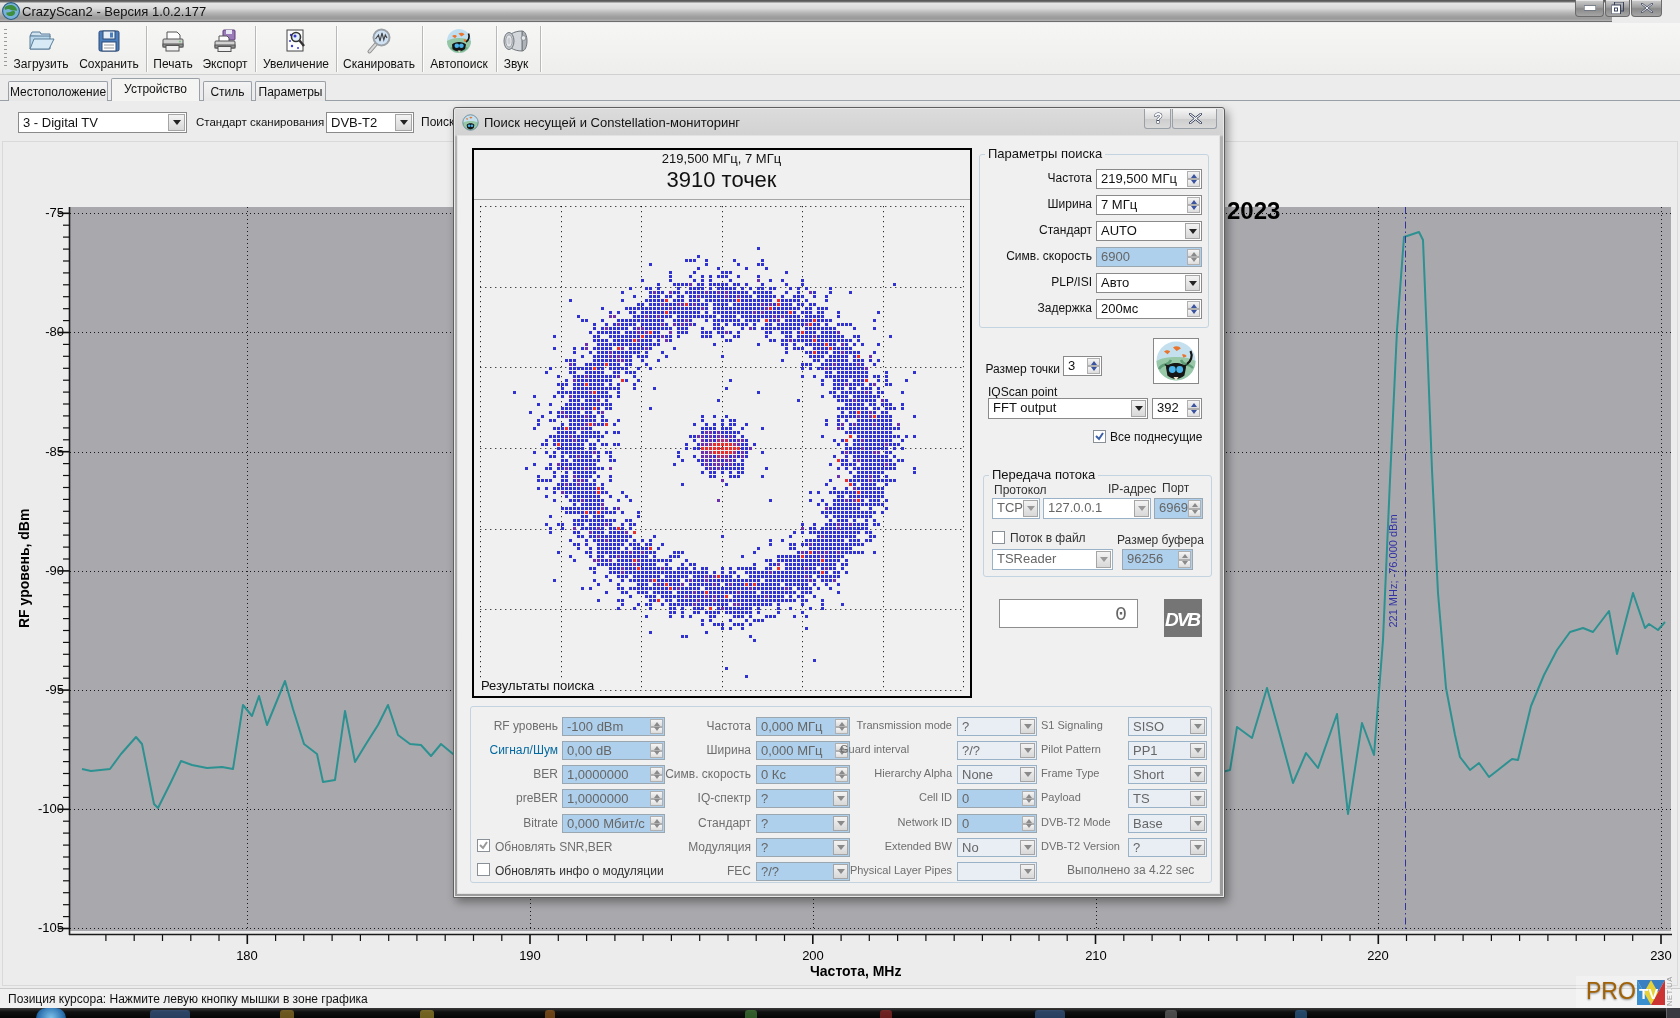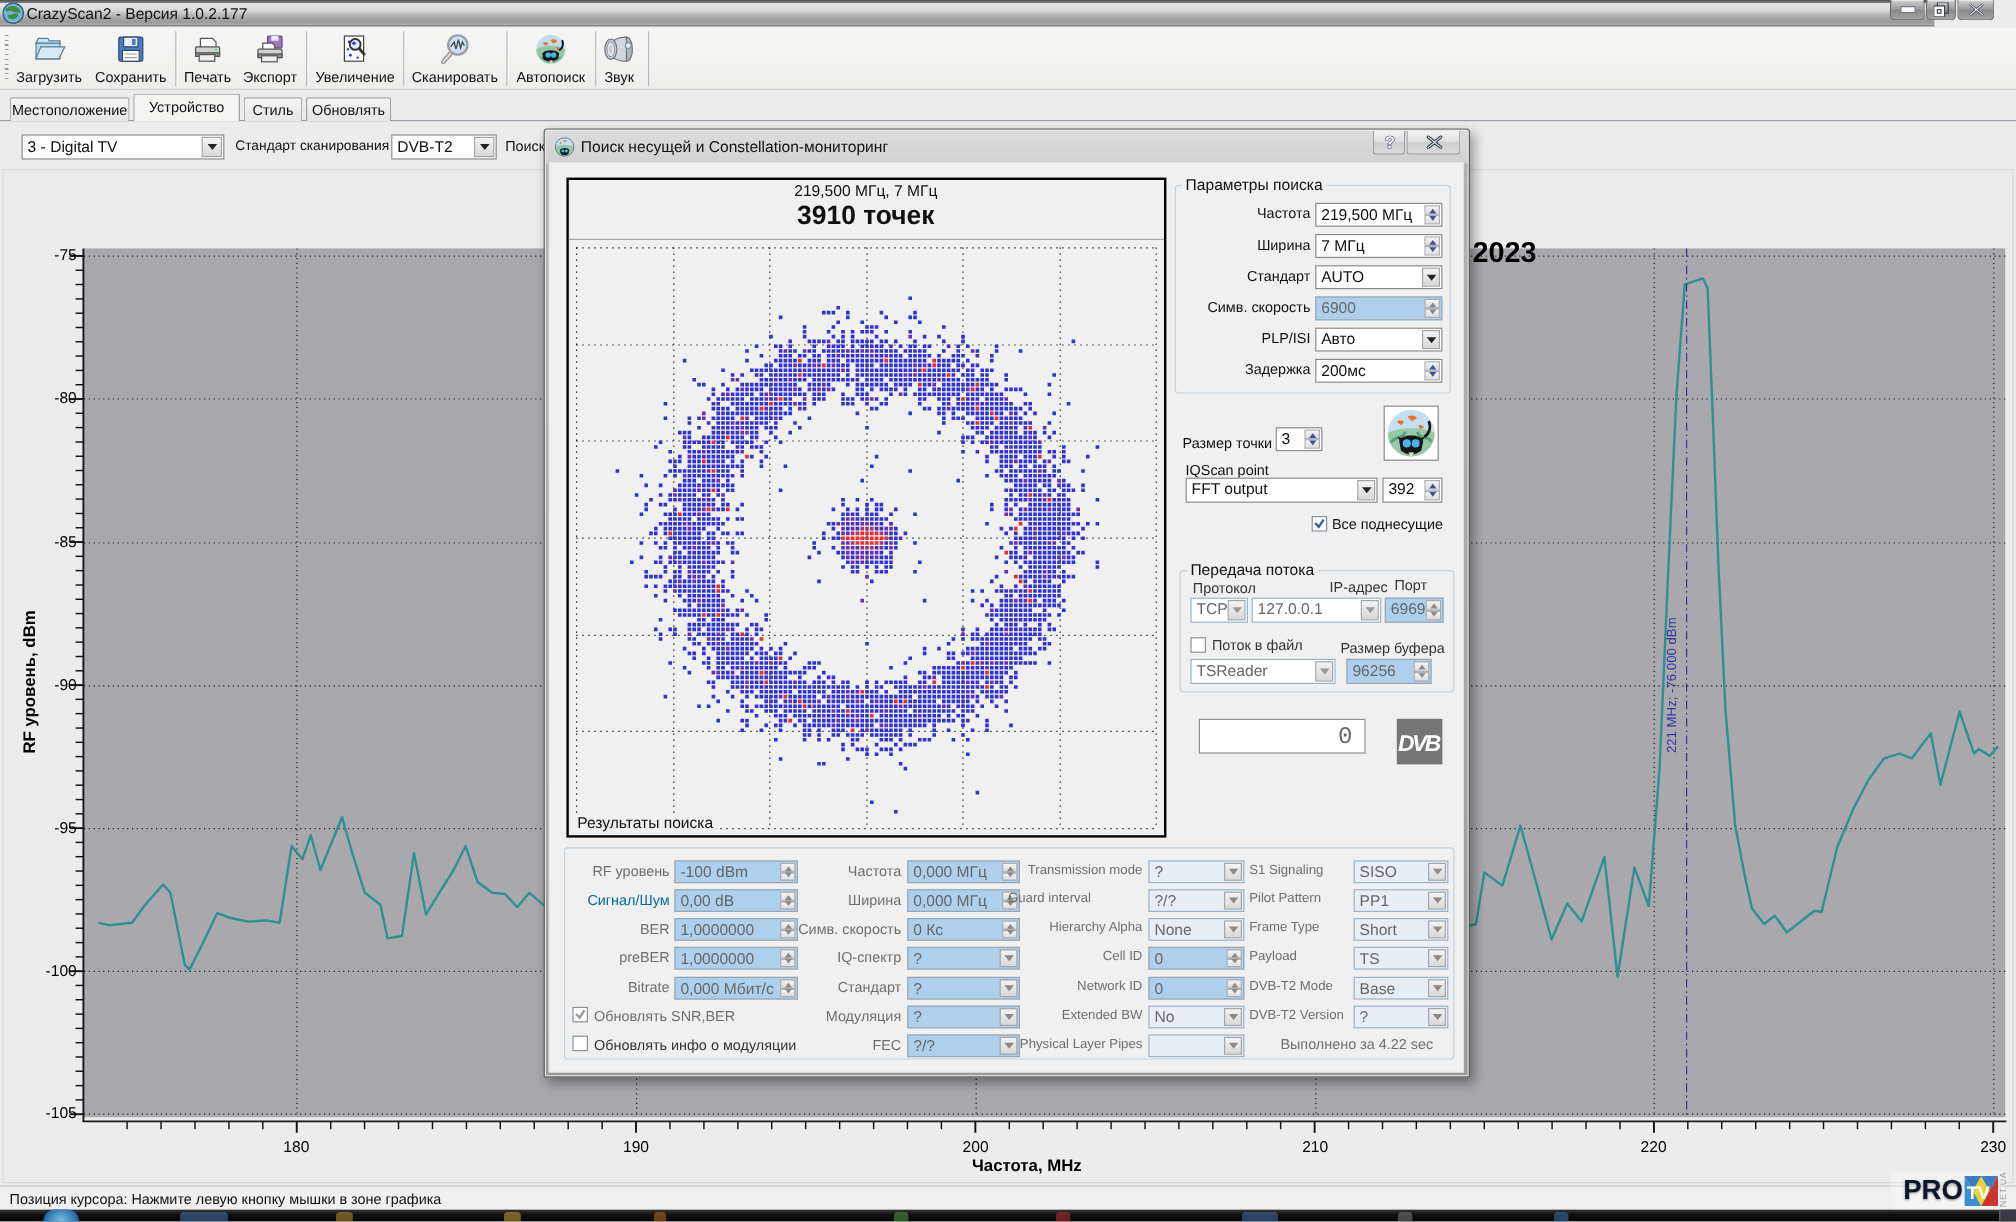--- a/index.html
+++ b/index.html
@@ -159,21 +159,21 @@
     <div class="abs tsep" style="left:336px"></div>
     <div class="abs tsep" style="left:422px"></div>
     <div class="abs tsep" style="left:496px"></div>
     <div class="abs tsep" style="left:540px"></div>
 </div>
 
 <div class="abs" id="tabline"></div>
 <div class="abs tab" style="left:8px;width:100px">Местоположение</div>
 <div class="abs tab act" style="left:111px;width:89px">Устройство</div>
 <div class="abs tab" style="left:203px;width:49px">Стиль</div>
-<div class="abs tab" style="left:255px;width:71px">Обновлять</div>
+<div class="abs tab" style="left:255px;width:71px">Параметры</div>
 
 <div class="abs combo" style="left:18px;top:112px;width:169px;height:21px">
     <span class="tx">3 - Digital TV</span>
     <span class="cbtn">
       <span class="arr"></span>
     </span>
   </div>
 
 <div class="abs" style="left:196px;top:116px;font-size:11.5px;color:#111;white-space:nowrap">Стандарт сканирования</div>
 <div class="abs combo" style="left:326px;top:112px;width:88px;height:21px">
@@ -350,21 +350,21 @@
     <div class="abs" style="left:545px;top:2px;width:10px;height:8px;border-radius:3px 3px 0 0;background:#cc7722;opacity:.5"></div>
     <div class="abs" style="left:745px;top:2px;width:12px;height:8px;border-radius:3px 3px 0 0;background:#55aa44;opacity:.5"></div>
     <div class="abs" style="left:880px;top:2px;width:12px;height:8px;border-radius:3px 3px 0 0;background:#cc3333;opacity:.5"></div>
     <div class="abs" style="left:1035px;top:2px;width:30px;height:8px;border-radius:3px 3px 0 0;background:#4a78b8;opacity:.5"></div>
     <div class="abs" style="left:1165px;top:2px;width:12px;height:8px;border-radius:3px 3px 0 0;background:#888;opacity:.5"></div>
     <div class="abs" style="left:1295px;top:2px;width:12px;height:8px;border-radius:3px 3px 0 0;background:#3a80c0;opacity:.5"></div>
     <div class="abs" style="left:1666px;top:0;width:14px;height:10px;background:#3a3a42;border-left:1px solid #666"></div>
   </div>
 <div class="abs" style="left:1576px;top:976px;width:96px;height:34px;z-index:6">
 <div style="position:absolute;left:0;top:0;width:96px;height:32px;background:rgba(255,255,255,.25)"></div>
-<span style="position:absolute;left:10px;top:2px;font-size:23px;font-weight:bold;color:#0f172a;text-shadow:0 1px 2px #888">PRO</span>
+<span style="position:absolute;left:10px;top:2px;font-size:23px;font-weight:normal;color:#a16207;text-shadow:0 1px 2px #888">PRO</span>
 <span style="position:absolute;left:61px;top:4px;width:28px;height:25px"><svg width="28" height="25" viewBox="0 0 28 25">
         <path d="M0 0h28L14 25z" fill="#3a7fc1"></path>
         <path d="M0 25L14 0l14 25z" fill="#e8d23a"></path>
         <path d="M14 25L28 0v25z" fill="#cc3333"></path>
         <path d="M0 0l14 25H0z" fill="#3a8fd0"></path>
         <text x="2" y="19" font-size="15" font-weight="bold" fill="#fff" font-family="Liberation Sans">TV</text>
       </svg></span>
 <span style="position:absolute;left:89px;top:30px;font-size:7.5px;color:#9a9a9a;transform:rotate(-90deg);transform-origin:left top;letter-spacing:.5px">NET.UA</span>
   </div>
 
@@ -389,21 +389,21 @@
     </div>
   <div class="abs dbtn" style="left:718px;top:1px;width:45px">
       <svg style="position:absolute;left:16px;top:4px" width="13" height="11" viewBox="0 0 13 11">
         <path d="M1.2 0L6.5 4.2L11.8 0L13 1.2L7.8 5.5L13 9.8L11.8 11L6.5 6.8L1.2 11L0 9.8L5.2 5.5L0 1.2z" fill="#fff" stroke="#39435c" stroke-width="1"></path>
       </svg>
     </div>
 </div>
 
 <div class="abs" id="constbox"></div>
 <div class="abs z" style="left:474px;top:151px;width:495px;text-align:center;font-size:13px;color:#111">219,500 МГц, 7 МГц</div>
-<div class="abs z" style="left:474px;top:167px;width:495px;text-align:center;font-size:22px;font-weight:bold;color:#111">3910 точек</div>
+<div class="abs z" style="left:474px;top:167px;width:495px;text-align:center;font-size:22px;font-weight:normal;color:#111">3910 точек</div>
 <div class="abs z" style="left:474px;top:199px;width:495.5px;height:1px;background:#a6a6a6"></div>
 <svg class="abs z" style="left:0;top:0" width="1230" height="900">
   <style>.cgd{stroke:#000;stroke-width:1;stroke-dasharray:1 4}</style>
   <line x1="480.5" y1="206.2" x2="480.5" y2="689.7" class="cgd"></line>
     <line x1="561.5" y1="206.2" x2="561.5" y2="689.7" class="cgd"></line>
     <line x1="641.5" y1="206.2" x2="641.5" y2="689.7" class="cgd"></line>
     <line x1="722.5" y1="206.2" x2="722.5" y2="689.7" class="cgd"></line>
     <line x1="802.5" y1="206.2" x2="802.5" y2="689.7" class="cgd"></line>
     <line x1="883.5" y1="206.2" x2="883.5" y2="689.7" class="cgd"></line>
     <line x1="963.5" y1="206.2" x2="963.5" y2="689.7" class="cgd"></line>

